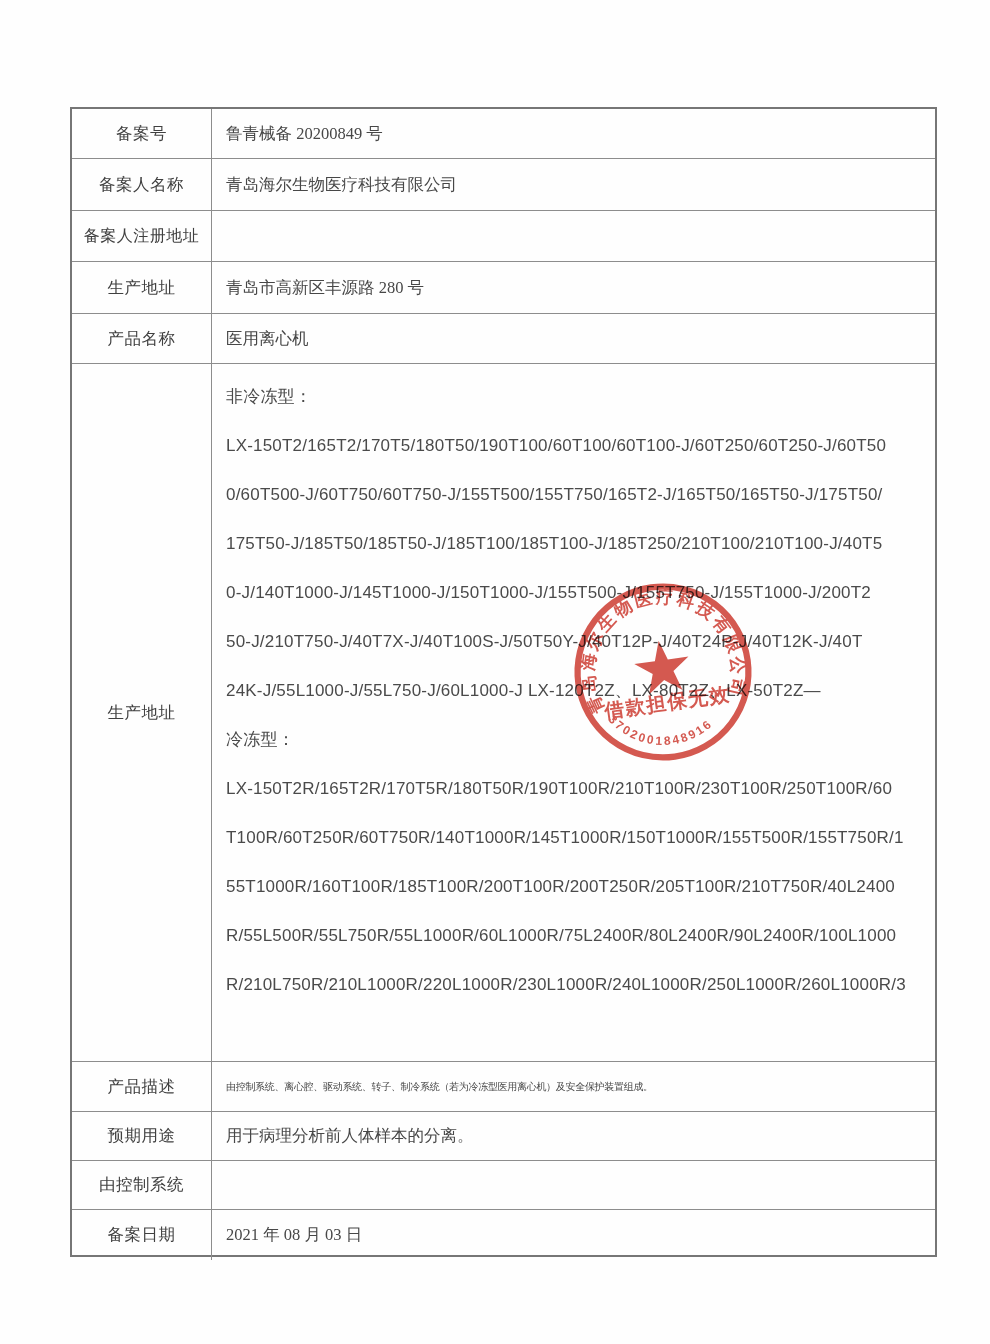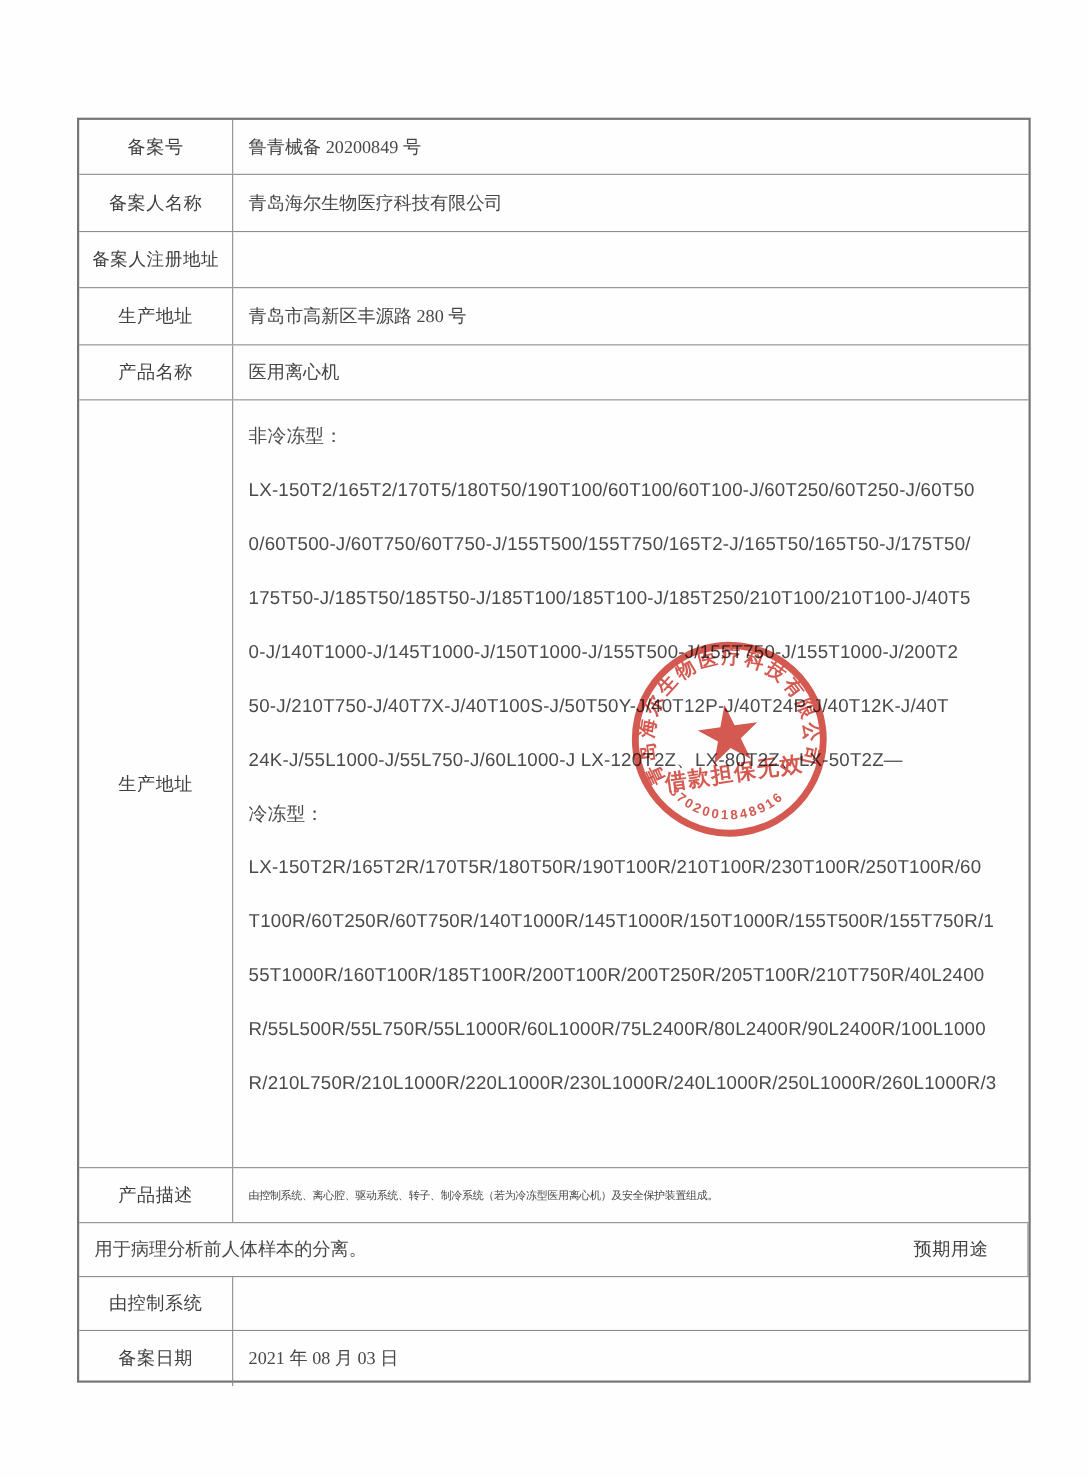--- a/index.html
+++ b/index.html
@@ -127,22 +127,22 @@
         <div class="model-line">R/210L750R/210L1000R/220L1000R/230L1000R/240L1000R/250L1000R/260L1000R/3</div>
       </div>
     </div>
 
     <div class="row" style="height:50px">
       <div class="cell label-cell">产品描述</div>
       <div class="cell value-cell desc-value">由控制系统、离心腔、驱动系统、转子、制冷系统（若为冷冻型医用离心机）及安全保护装置组成。</div>
     </div>
 
     <div class="row" style="height:49px">
+      <div class="cell label-cell">预期用途</div>
       <div class="cell value-cell">用于病理分析前人体样本的分离。</div>
-      <div class="cell label-cell">预期用途</div>
     </div>
 
     <div class="row" style="height:49px">
       <div class="cell label-cell">由控制系统</div>
     </div>
 
     <div class="row" style="height:50px">
       <div class="cell label-cell">备案日期</div>
       <div class="cell value-cell">2021 年 08 月 03 日</div>
     </div>

